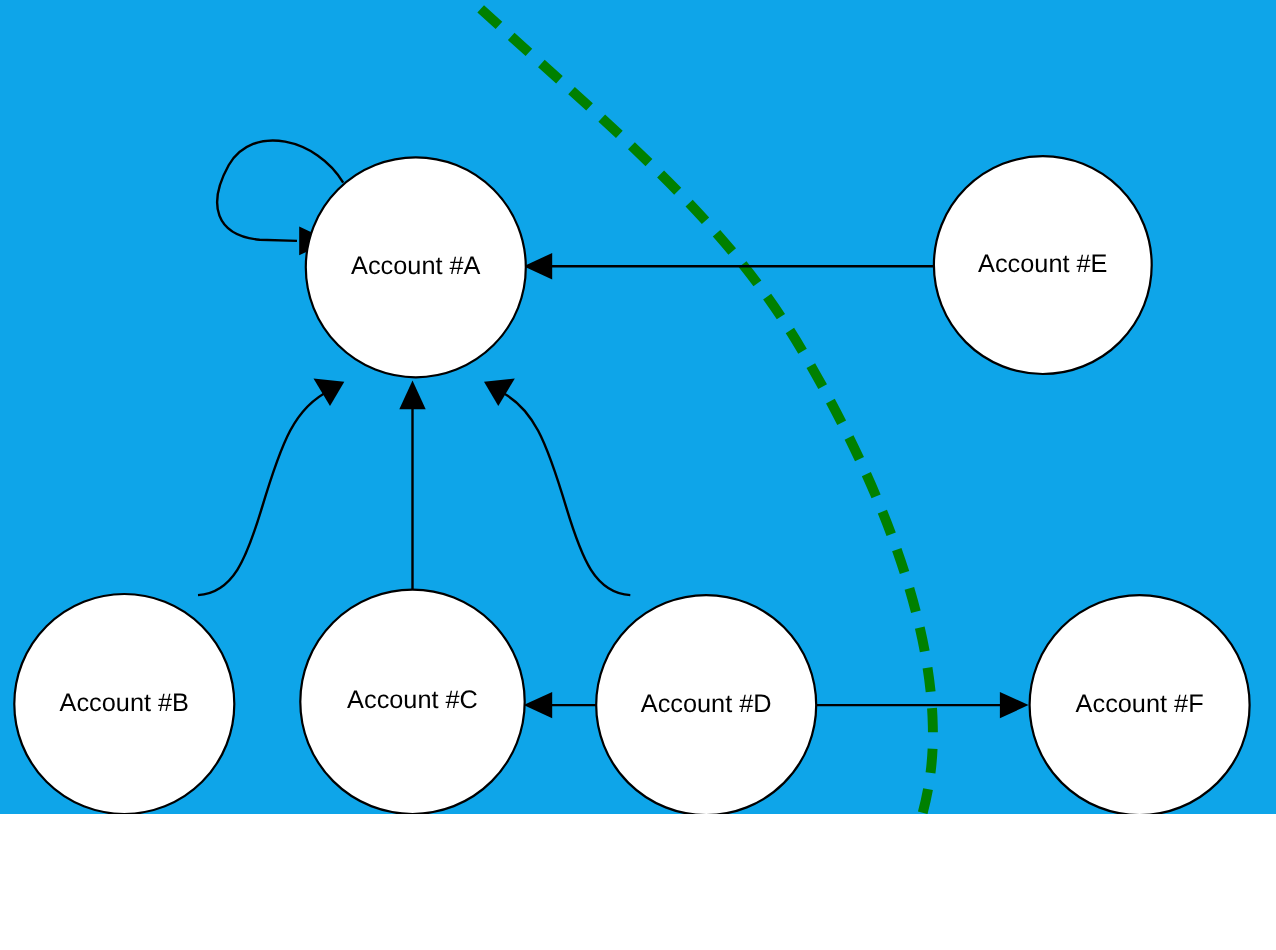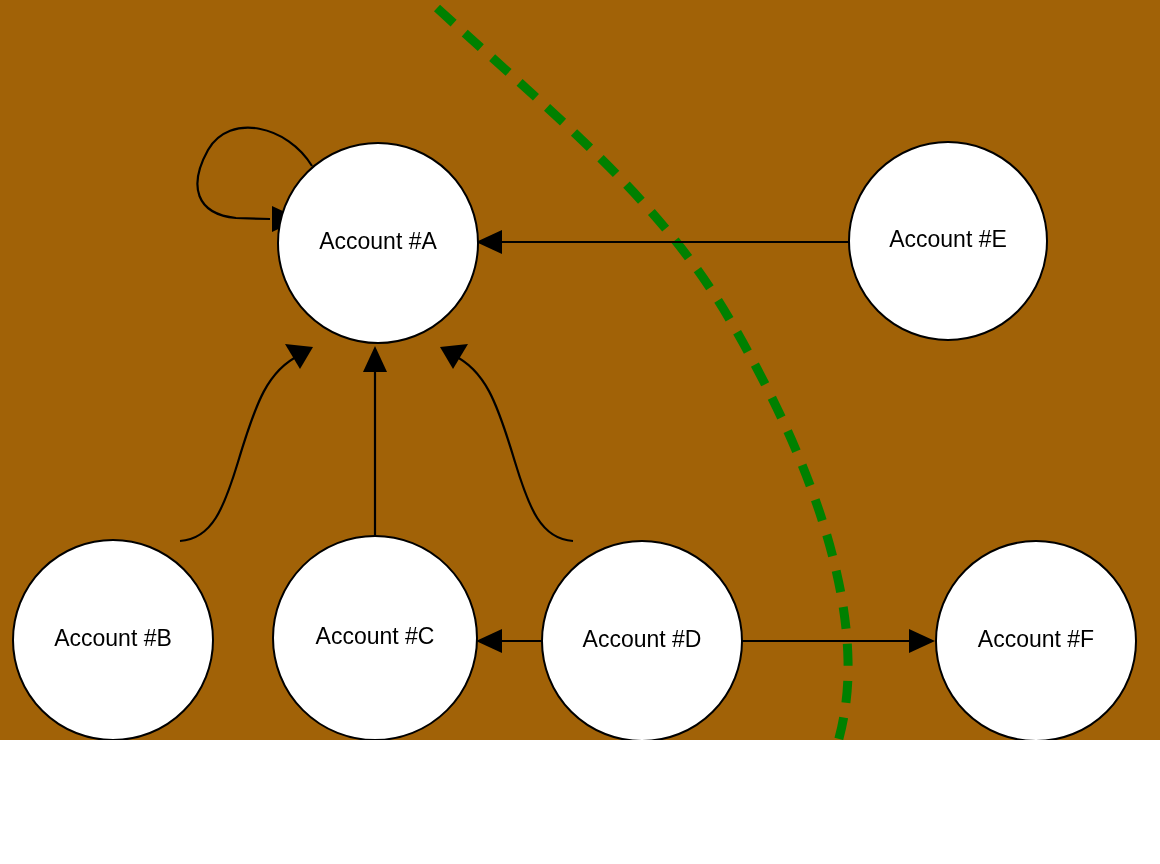--- a/index.html
+++ b/index.html
@@ -8,21 +8,21 @@
     padding: 0;
     background: #ffffff;
   }
   body {
     font-family: "Liberation Sans", sans-serif;
   }
   #canvas-wrap {
     position: relative;
     width: 1160px;
     height: 740px;
-    background: #a16207;
+    background: #0ea5e9;
     overflow: hidden;
   }
   svg#graph {
     display: block;
     width: 1160px;
     height: 864px;
   }
   .node-circle {
     fill: #ffffff;
     stroke: #000000;

